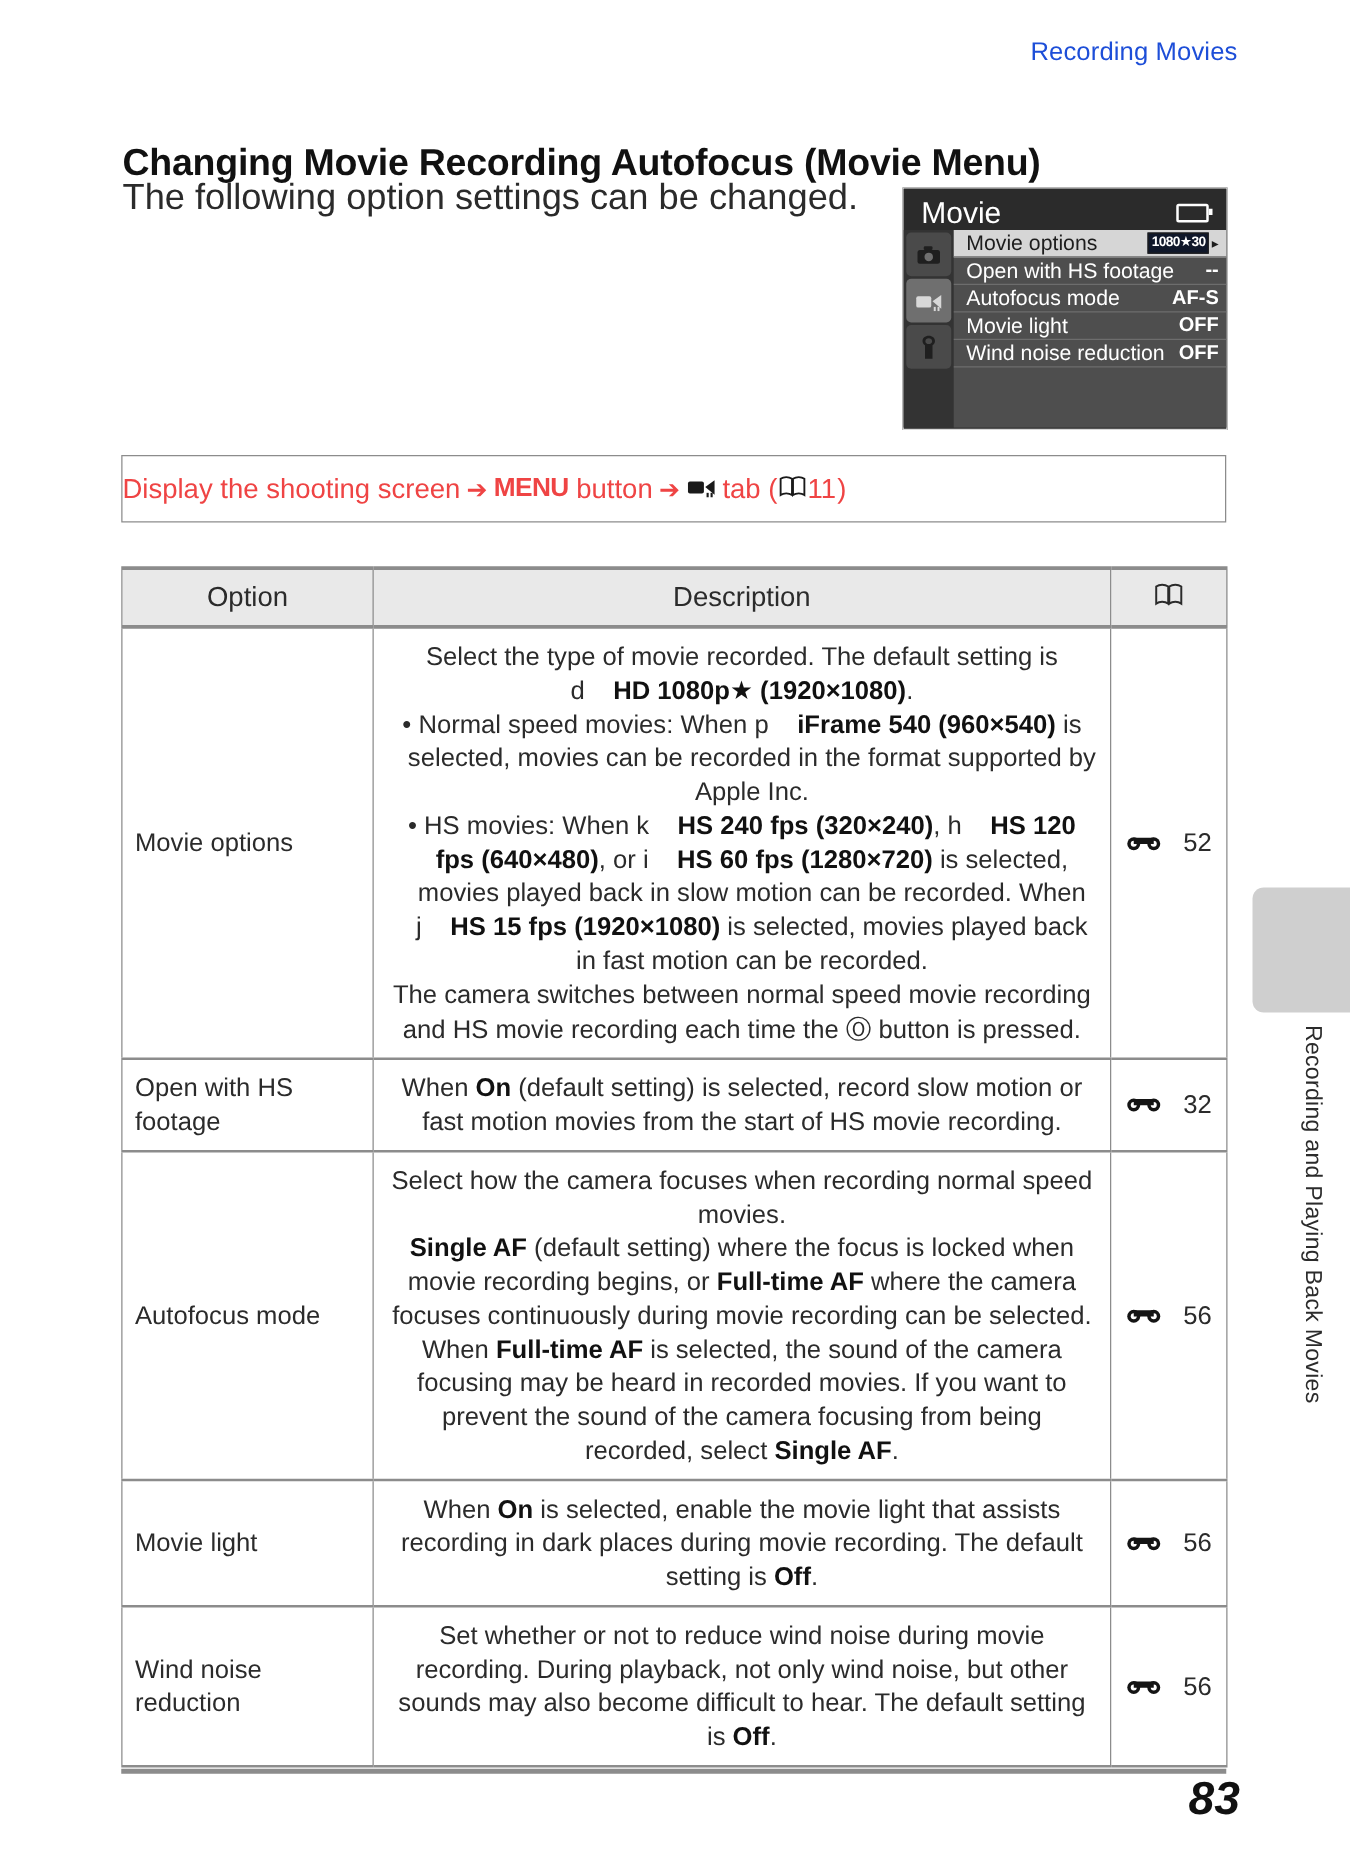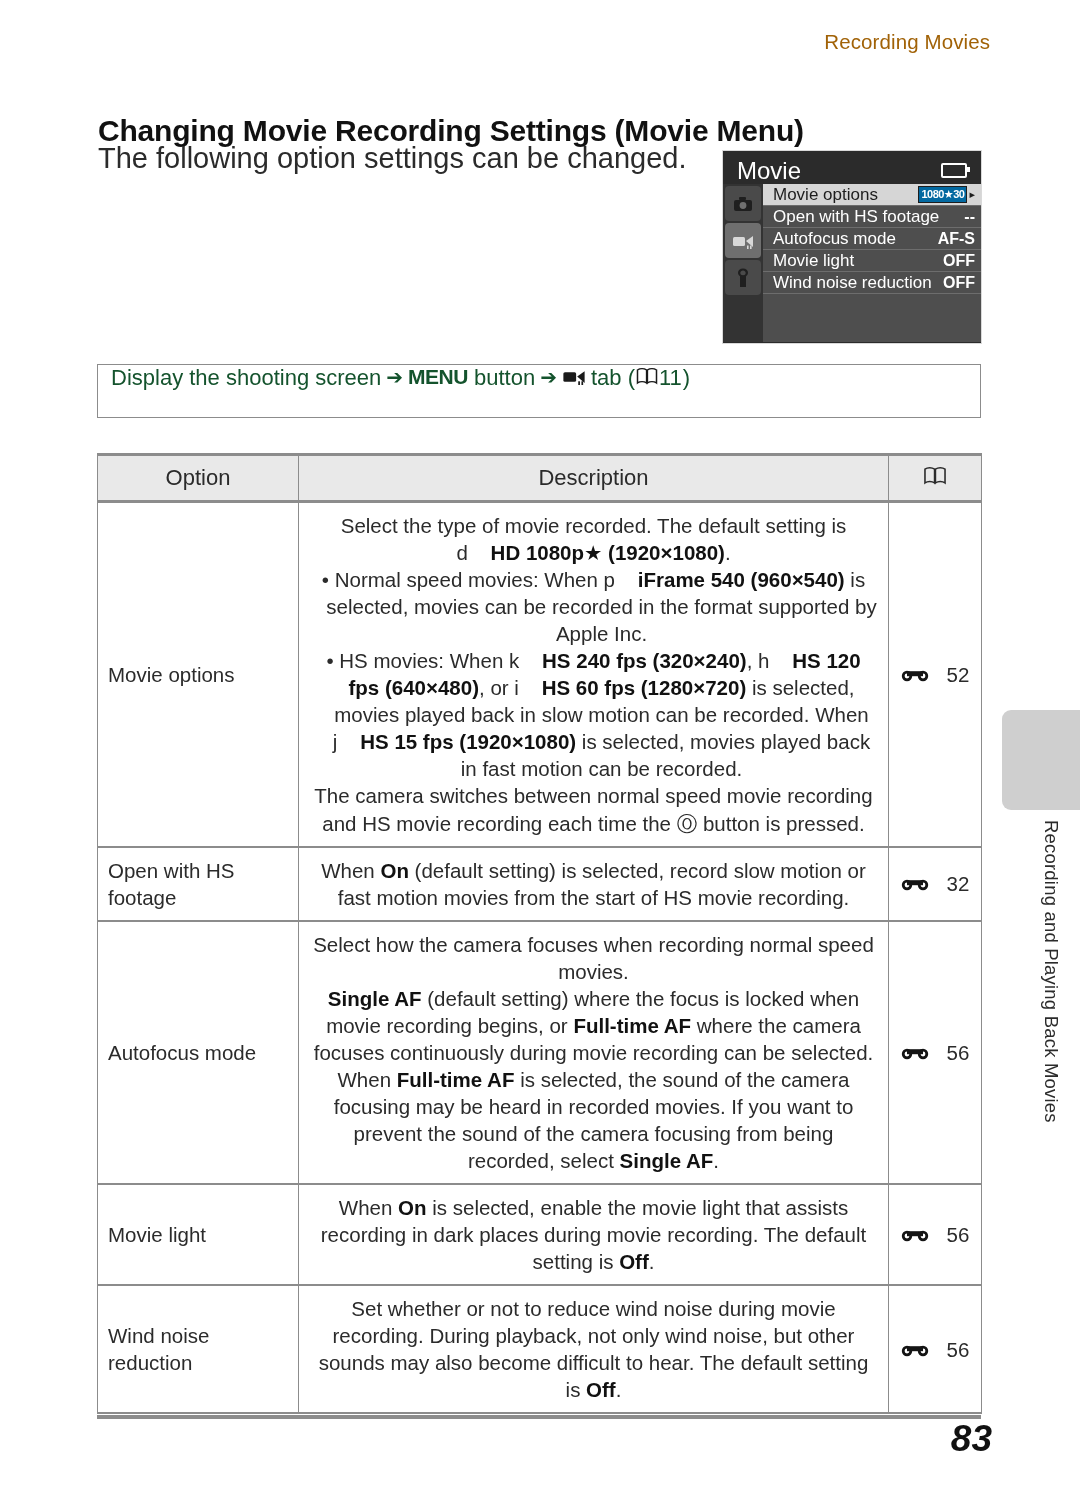--- a/index.html
+++ b/index.html
@@ -7,21 +7,21 @@
     width:1080px;height:1486px;
     background:#ffffff;
     font-family:"Liberation Sans","DejaVu Sans",sans-serif;
     color:#231f20;
     position:relative;
     overflow:hidden;
   }
   
   .running-head{
     position:absolute;top:30px;right:90px;
-    font-size:20.5px;color:#a16207;letter-spacing:.1px;
+    font-size:20.5px;color:#1d4ed8;letter-spacing:.1px;
   }
   
   .page-title{
     position:absolute;left:98px;top:94px;
     font-size:30px;font-weight:bold;color:#111;
     letter-spacing:-.2px;
   }
   .intro{
     position:absolute;left:98px;top:142px;
     font-size:29px;color:#2b2b2b;
@@ -75,33 +75,33 @@
     color:#ffffff;font-size:17px;white-space:nowrap;flex:1;
   }
   .lcd-row .val{
     color:#ffffff;font-size:16px;font-weight:bold;margin-left:8px;white-space:nowrap;
   }
   .lcd-row.highlight{
     background:#d6d6d6;
   }
   .lcd-row.highlight .lbl{color:#1d1d1d;}
   .lcd-badge{
-    display:inline-block;background:#0369a1;color:#fff;
+    display:inline-block;background:#0f172a;color:#fff;
     font-size:11px;font-weight:bold;line-height:13px;
     padding:1px 2px;border:1px solid #1d1d1d;letter-spacing:-.5px;
   }
   .lcd-arrow{color:#1d1d1d;font-size:11px;margin-left:2px;}
   .lcd-filler{height:54px;}
   
   .instruction{
     position:absolute;left:97px;top:364px;width:884px;height:54px;
     border:1.5px solid #8c8c8c;
-    display:flex;align-items:flex-start;
-    padding-left:13px;box-sizing:border-box;
-    font-size:22px;color:#14532d;
+    display:flex;align-items:center;
+    box-sizing:border-box;
+    font-size:22px;color:#ef4444;
   }
   .menu-word{font-weight:bold;letter-spacing:-.5px;font-size:21px;}
   .arrow-gl{font-weight:bold;font-size:20px;margin:0 5px;}
   .bookref{display:inline-flex;align-items:center;gap:1px;}
   
   table.opt{
     position:absolute;left:97px;top:453px;width:884px;
     border-collapse:collapse;
     table-layout:fixed;
   }
@@ -155,21 +155,21 @@
   .page-num{
     position:absolute;right:88px;top:1418px;
     font-size:37px;font-style:italic;font-weight:bold;color:#111;
   }
 </style>
 </head>
 <body>
 
 <div class="running-head">Recording Movies</div>
 
-<h1 class="page-title">Changing Movie Recording Settings (Movie Menu)</h1>
+<h1 class="page-title">Changing Movie Recording Autofocus (Movie Menu)</h1>
 <div class="intro">The following option settings can be changed.</div>
 
 <div class="lcd">
   <div class="lcd-title-bar">
     <span class="lcd-title">Movie</span>
     <span class="lcd-batt"></span>
   </div>
   <div class="lcd-body">
     <div class="lcd-tabs">
       <div class="lcd-tab">

